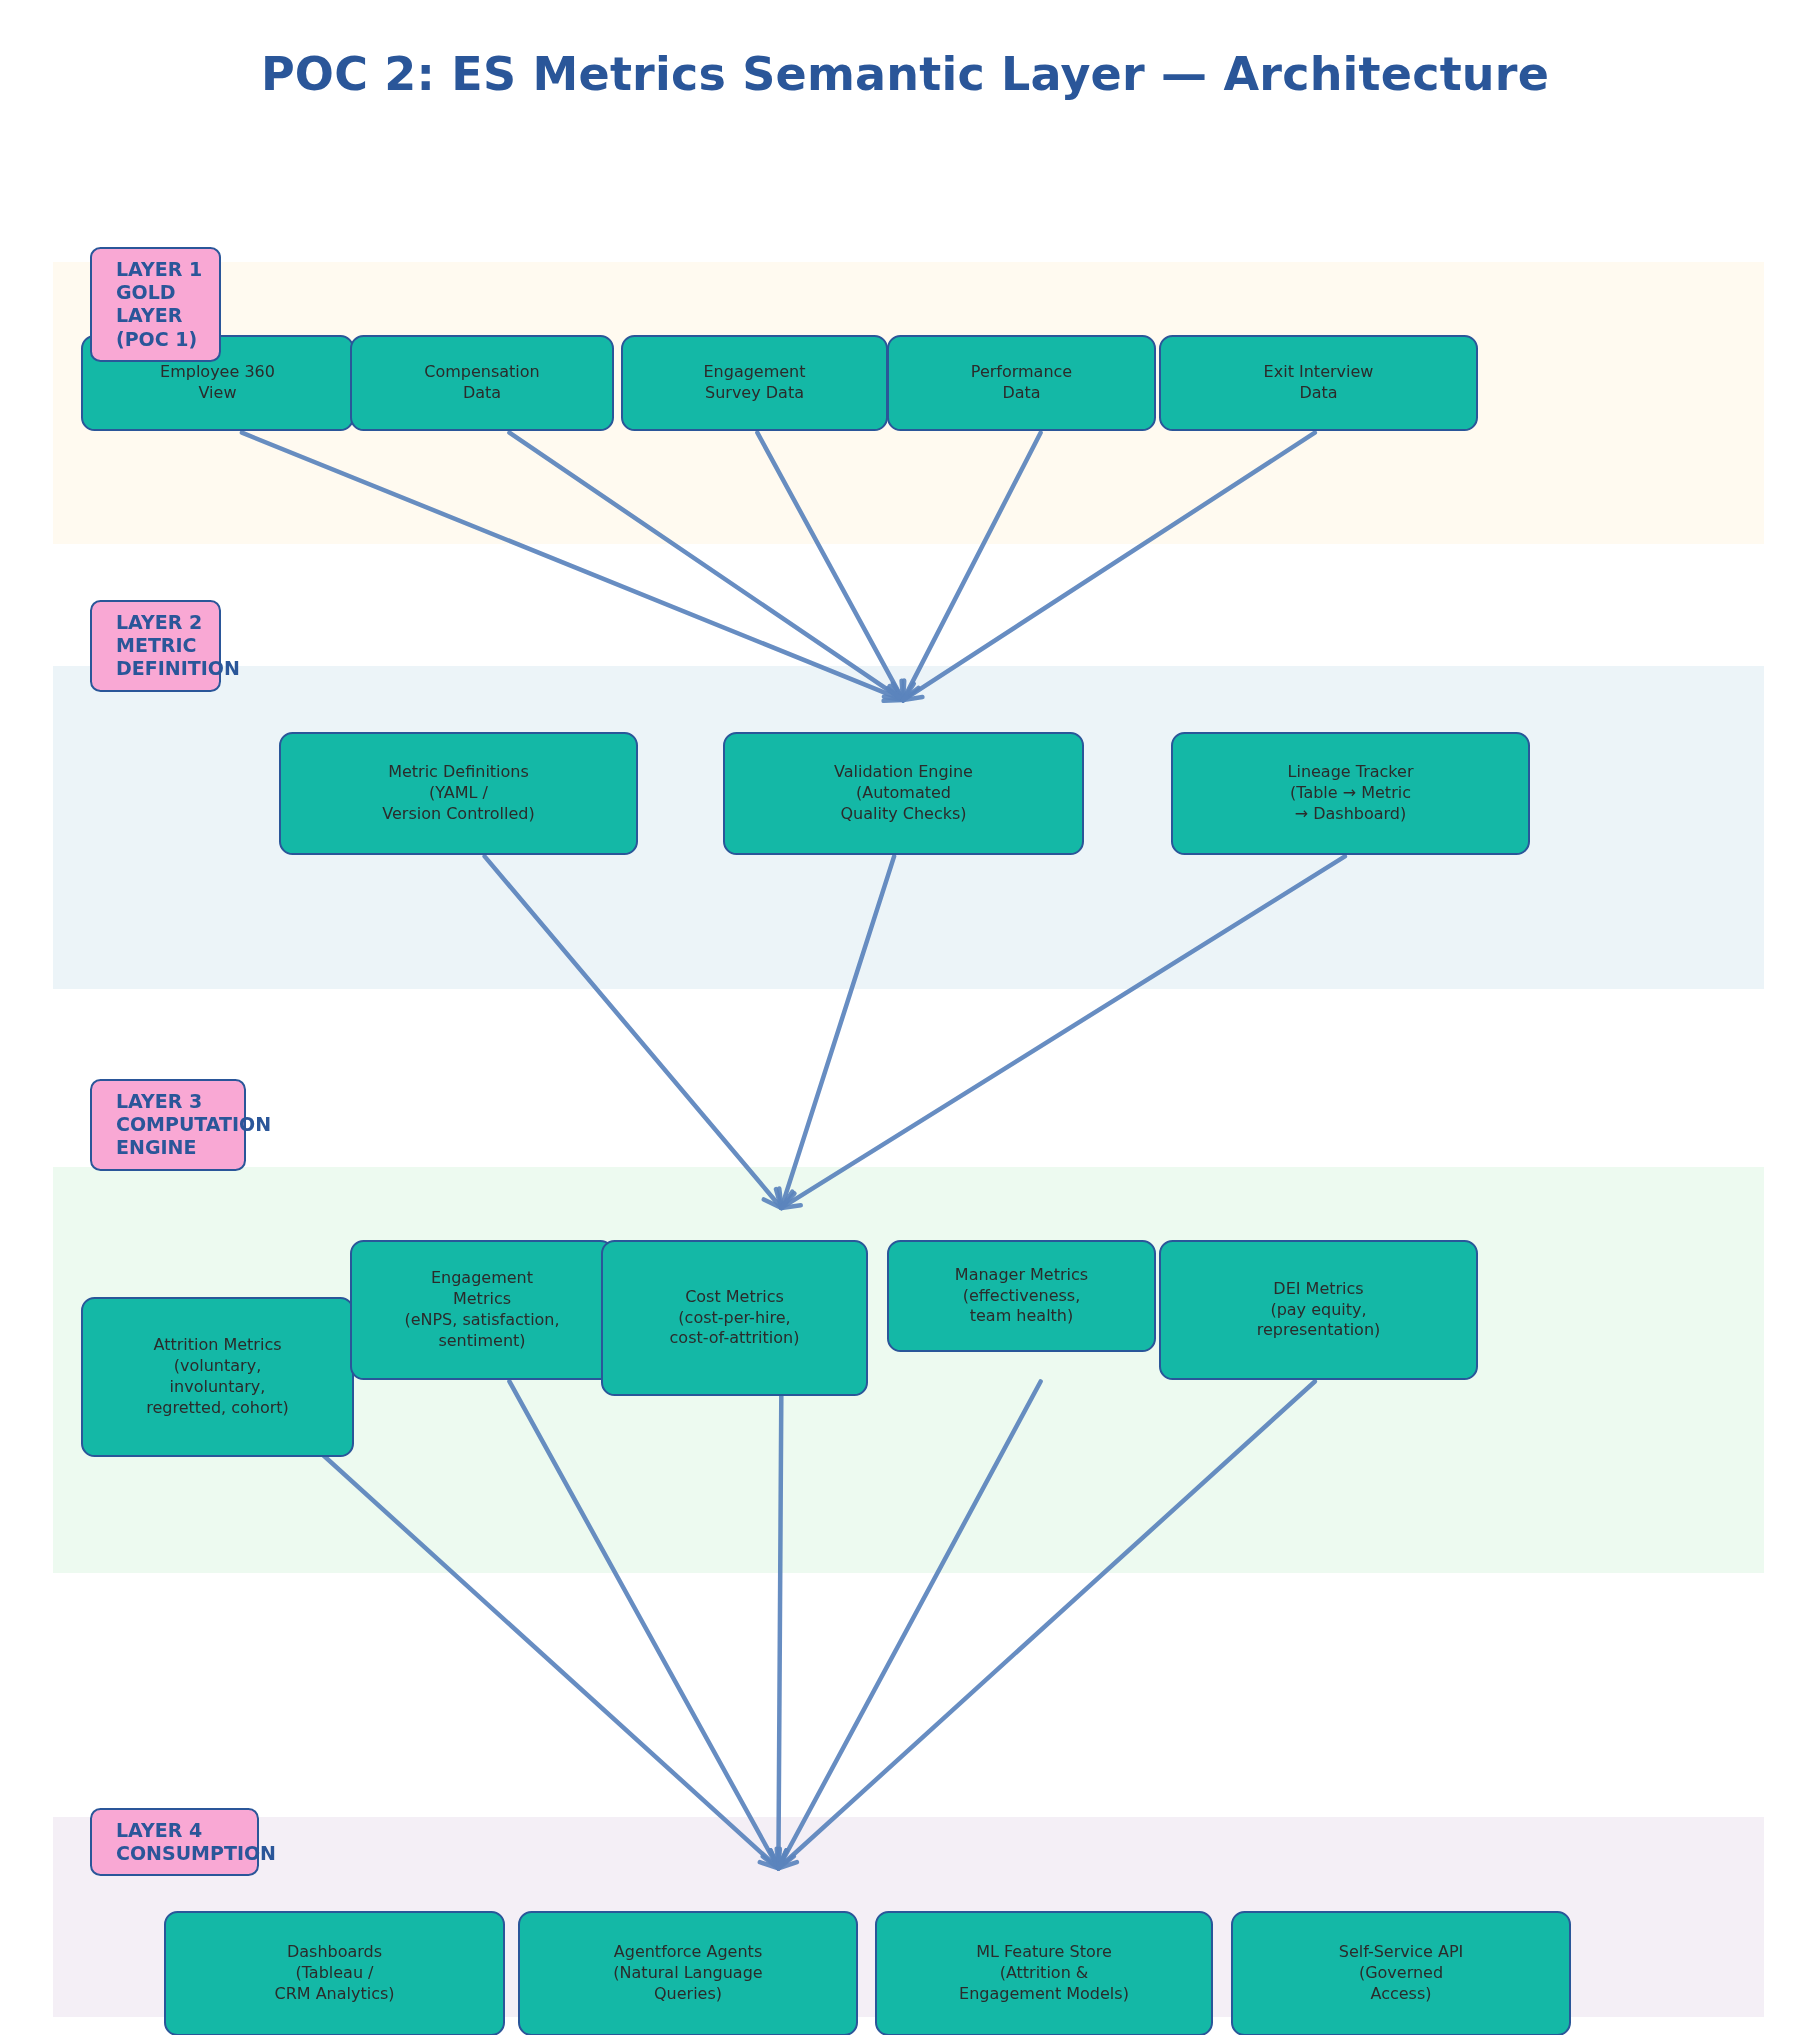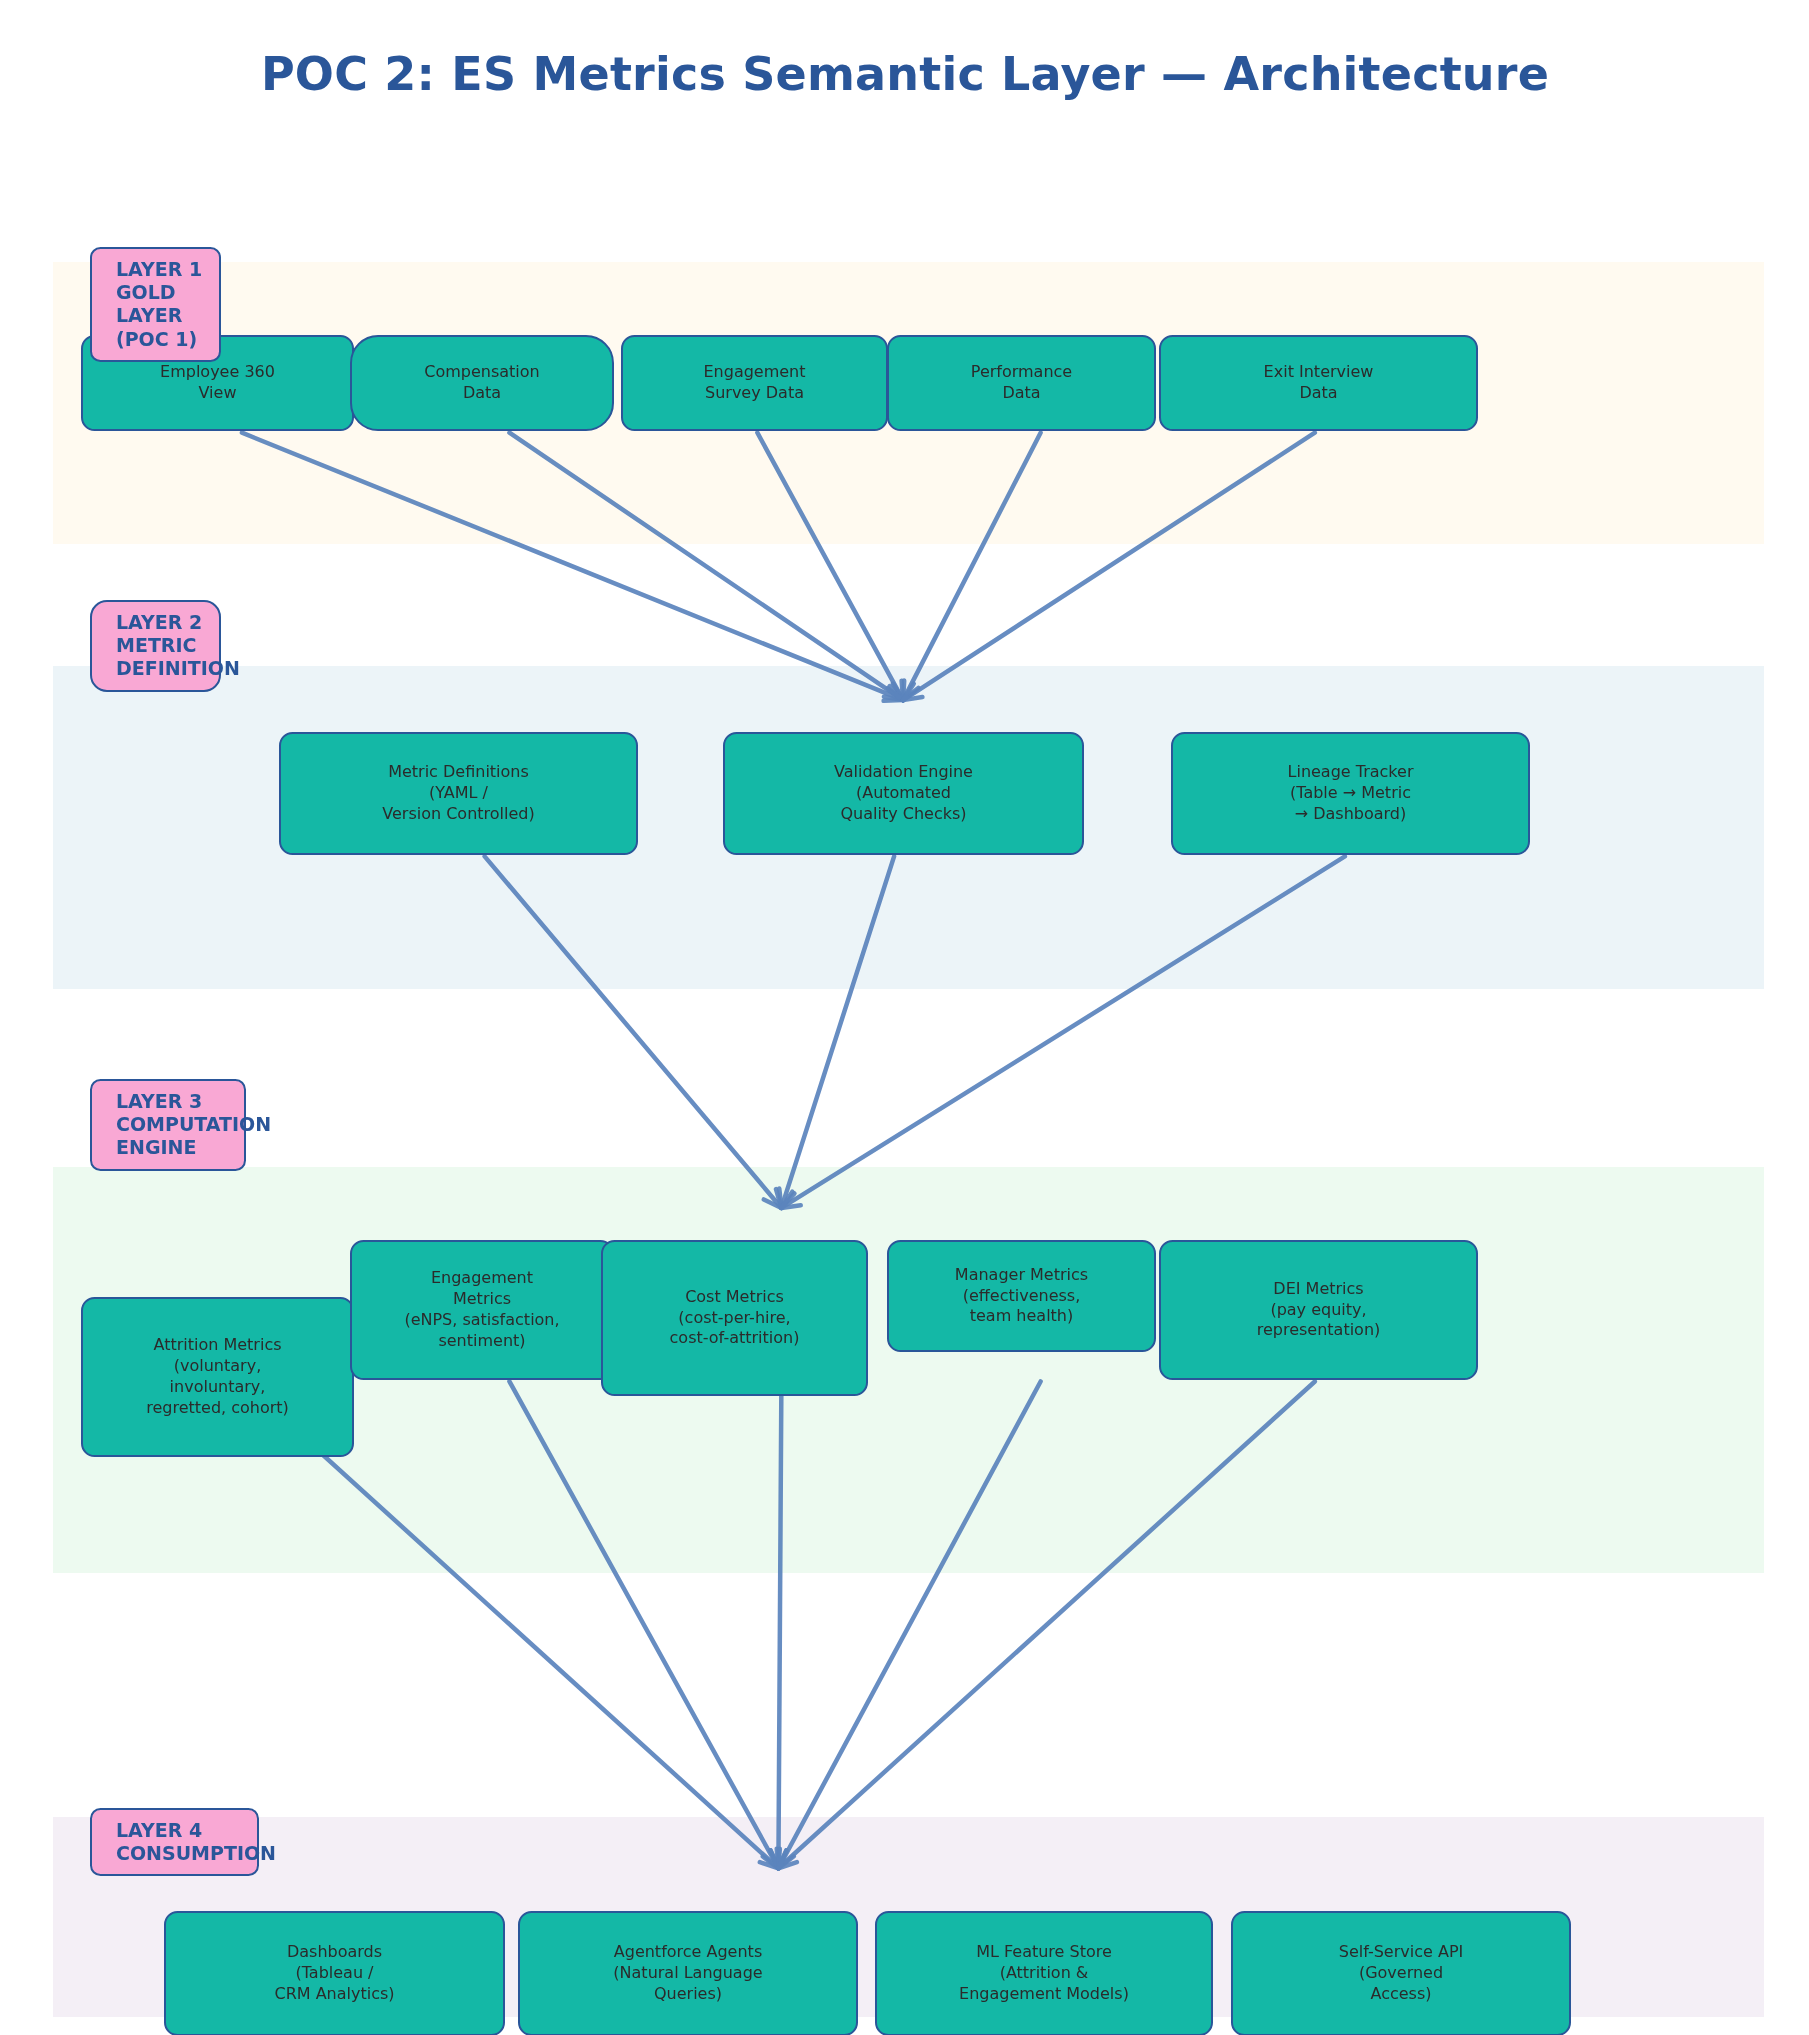--- a/index.html
+++ b/index.html
@@ -55,21 +55,21 @@
     border-radius: 10.5px;
     color: #2a5699;
     font-weight: bold;
     font-size: 19px;
     line-height: 1.22;
     padding: 9px 12px 9px 24px;
     white-space: pre-line;
     z-index: 6;
   }
   .tag-1 { left: 90px; top: 247px; width: 131px; }
-  .tag-2 { left: 90px; top: 600px; width: 131px; border-radius: 17px; }
+  .tag-2 { left: 90px; top: 600px; width: 131px; }
   .tag-3 { left: 90px; top: 1079px; width: 156px; }
   .tag-4 { left: 90px; top: 1808px; width: 169px; }
 
   
   .node {
     position: absolute;
     box-sizing: border-box;
     background: #14b8a6;
     border: 2.3px solid #2a5699;
     border-radius: 13.5px;
@@ -144,21 +144,21 @@
 DEFINITION</div>
   <div class="layer-tag tag-3">LAYER 3
 COMPUTATION
 ENGINE</div>
   <div class="layer-tag tag-4">LAYER 4
 CONSUMPTION</div>
 
   <div id="nodes">
       <div class="node" style="left: 81px; top: 335px; width: 273px; height: 96px;">Employee 360
 View</div>
-      <div class="node" style="left: 350px; top: 335px; width: 264px; height: 96px; border-radius: 28px;">Compensation
+      <div class="node" style="left: 350px; top: 335px; width: 264px; height: 96px;">Compensation
 Data</div>
       <div class="node" style="left: 621px; top: 335px; width: 267px; height: 96px;">Engagement
 Survey Data</div>
       <div class="node" style="left: 887px; top: 335px; width: 269px; height: 96px;">Performance
 Data</div>
       <div class="node" style="left: 1159px; top: 335px; width: 319px; height: 96px;">Exit Interview
 Data</div>
       <div class="node" style="left: 279px; top: 732px; width: 359px; height: 123px;">Metric Definitions
 (YAML /
 Version Controlled)</div>

